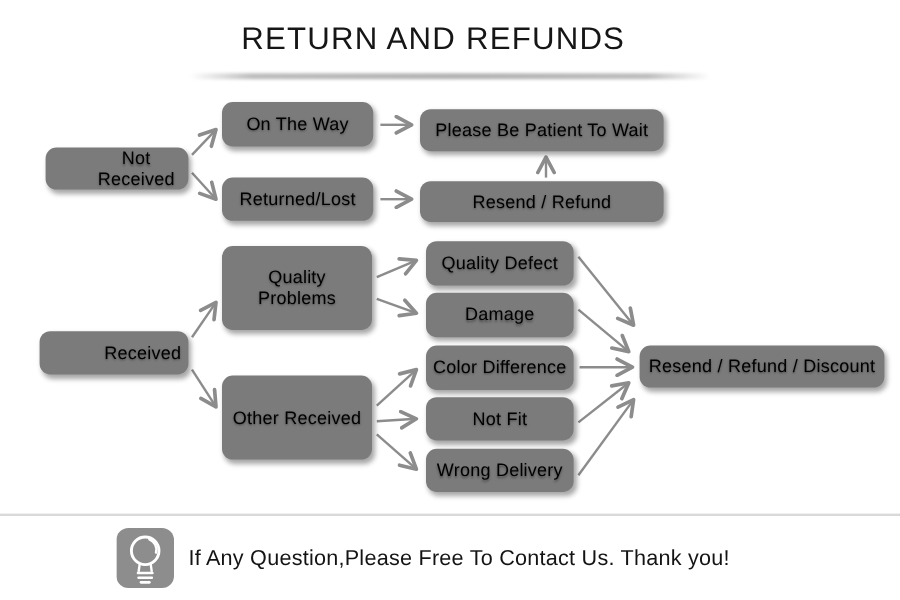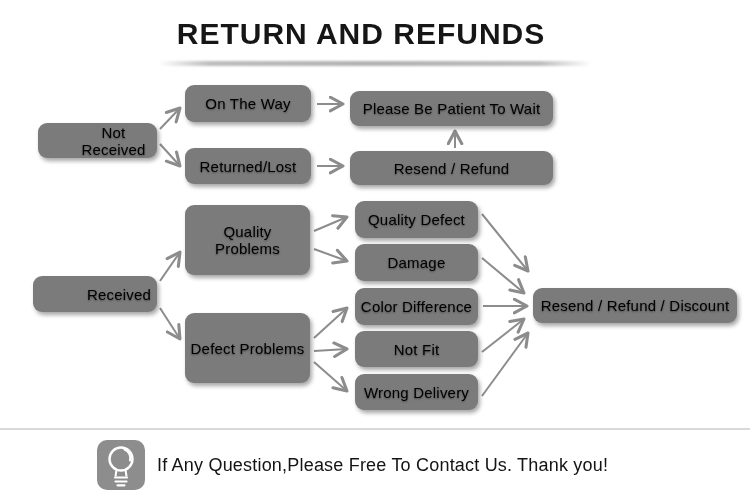--- a/index.html
+++ b/index.html
@@ -9,21 +9,21 @@
     --divider:#d9d9d9;
   }
   *{margin:0;padding:0;box-sizing:border-box;}
   html,body{background:#ffffff;}
   .canvas{
     position:relative;width:750px;height:500px;background:#ffffff;overflow:hidden;
     font-family:"Liberation Sans",sans-serif;
   }
   .page-title{
     position:absolute;top:17px;left:0;width:722px;text-align:center;
-    font-size:30px;font-weight:700;letter-spacing:1px;color:var(--title);
+    font-size:26px;font-weight:400;letter-spacing:1px;color:var(--title);
     white-space:nowrap;
   }
   .title-underline{
     position:absolute;top:61px;left:158px;width:434px;height:5px;border-radius:3px;
     background:linear-gradient(90deg,rgba(185,185,185,0) 0%,#bdbdbd 12%,#b2b2b2 50%,#bdbdbd 88%,rgba(185,185,185,0) 100%);
     filter:blur(1.2px);
   }
   .flow-arrows{position:absolute;left:0;top:0;width:750px;height:500px;}
   .flow-nodes{position:absolute;left:0;top:0;width:750px;height:500px;}
   .node{
@@ -93,21 +93,21 @@
       <div class="node" style="left: 350px; top: 151px; width: 203px; height: 34px;">
         <span>Resend / Refund</span>
       </div>
       <div class="node" style="left: 33px; top: 276px; width: 124px; height: 36px; padding-left: 48px;">
         <span>Received</span>
       </div>
       <div class="node" style="left: 185px; top: 205px; width: 125px; height: 70px;">
         <span>Quality Problems</span>
       </div>
       <div class="node" style="left: 185px; top: 313px; width: 125px; height: 70px;">
-        <span>Defect Problems</span>
+        <span>Other Received</span>
       </div>
       <div class="node" style="left: 355px; top: 201px; width: 123px; height: 37px;">
         <span>Quality Defect</span>
       </div>
       <div class="node" style="left: 355px; top: 244px; width: 123px; height: 37px;">
         <span>Damage</span>
       </div>
       <div class="node" style="left: 355px; top: 288px; width: 123px; height: 37px;">
         <span>Color Difference</span>
       </div>

